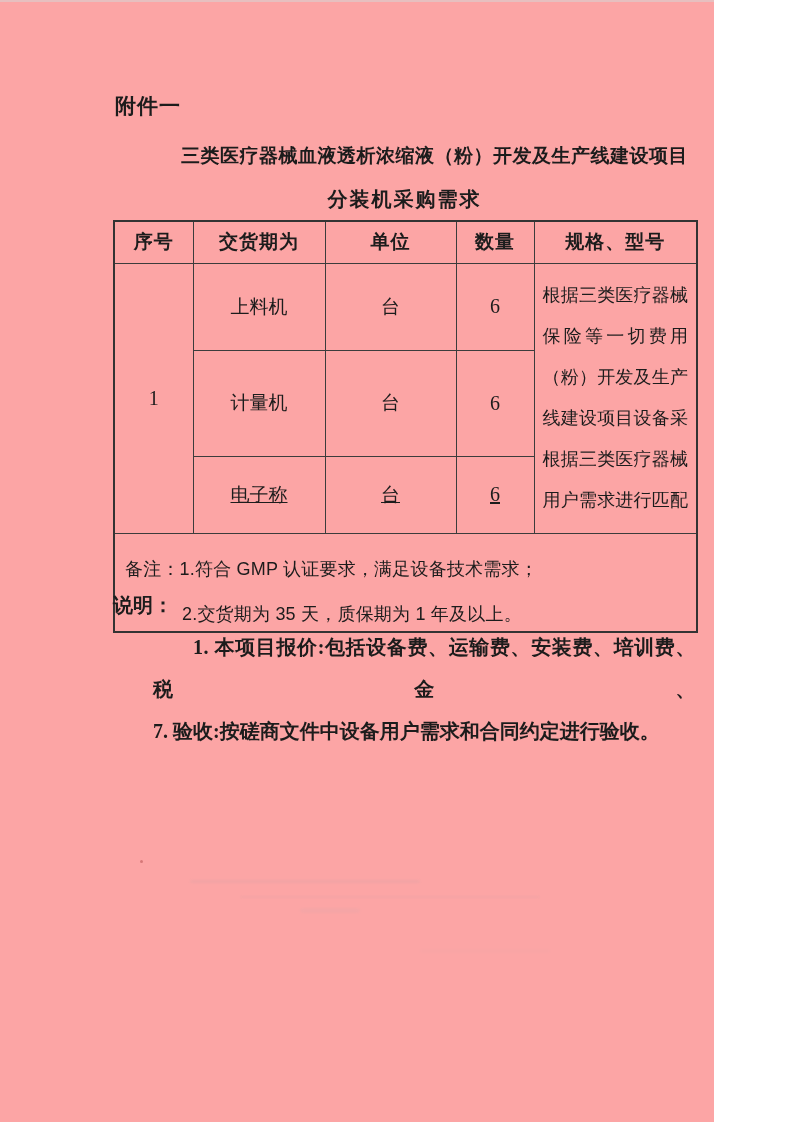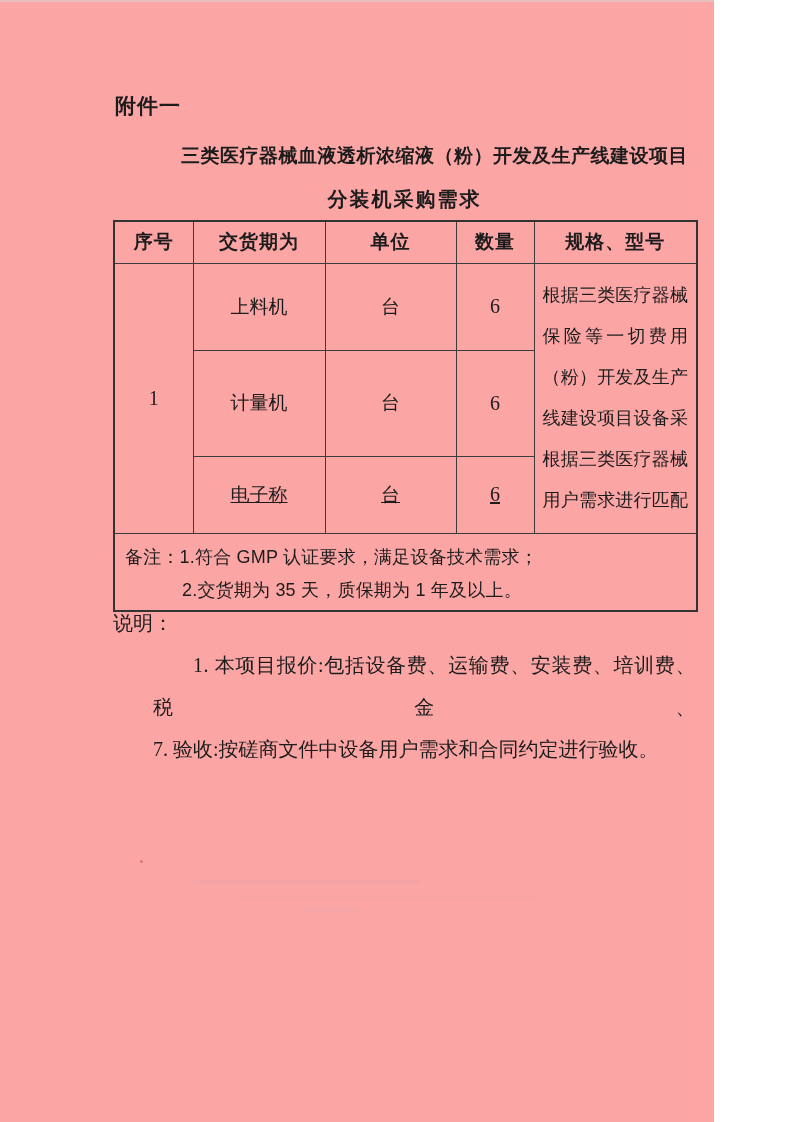--- a/index.html
+++ b/index.html
@@ -58,26 +58,27 @@
     text-align:justify;text-align-last:justify;
     -moz-text-align-last:justify;
   }
 
   td.note-cell{
     text-align:left;vertical-align:top;
     font-family:"Liberation Sans", sans-serif;
     font-size:18px;letter-spacing:.2px;
     padding:7px 10px 0 10px;
   }
-  .note-line{line-height:33px;white-space:nowrap;}
+  .note-line{line-height:33px;white-space:nowrap;margin-top:12px;}
   .note-line.second{padding-left:57px;}
 
   .notes-section{
-    position:absolute;left:113px;top:602px;width:583px;
+    position:absolute;left:113px;top:584px;width:583px;
     font-size:20px;
+    font-weight:bold;
   }
   .notes-line{line-height:42px;}
   .notes-line.indent{text-indent:2em;}
   .notes-line.justify-full{
     text-align:justify;text-align-last:justify;-moz-text-align-last:justify;
     letter-spacing:.5px;
     margin-left:40px;
   }
 
   

